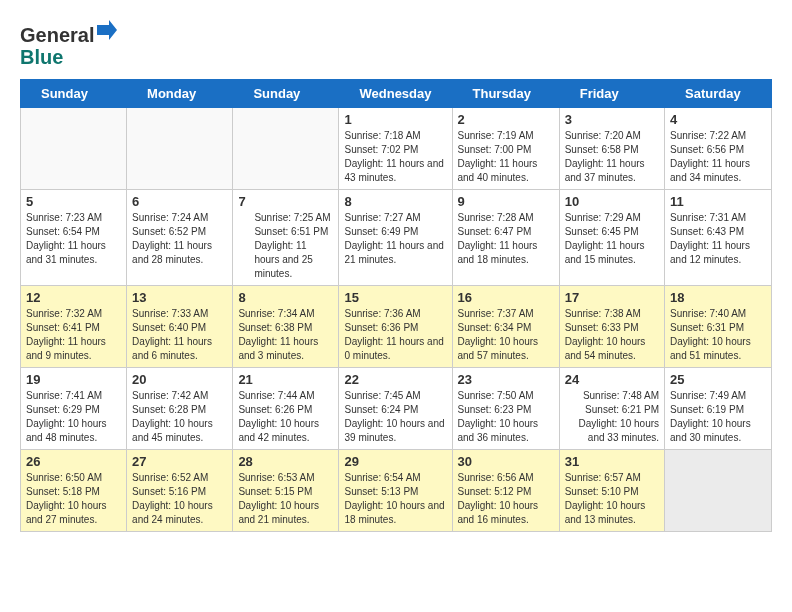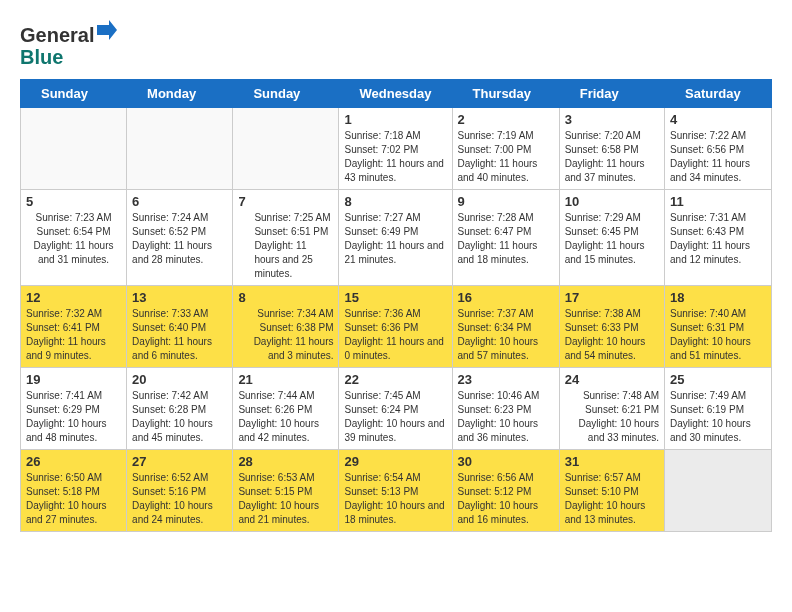--- a/index.html
+++ b/index.html
@@ -63,21 +63,21 @@
       font-weight: bold;
       margin-bottom: 2px;
       display: block;
     }
     .day-info {
       font-size: 10px;
       color: #333;
       line-height: 1.4;
     }
     .row-shade td {
-      background-color: #fde047;
+      background-color: #fef9c3;
     }
     .row-shade td.empty {
       background-color: #ebebeb;
     }
   </style>
 </head>
 <body>
 
 <div class="header">
   <div class="logo">
@@ -135,21 +135,21 @@
         <td>
           <span class="day-num">4</span>
           <div class="day-info" style="white-space: pre-line;">Sunrise: 7:22 AM
 Sunset: 6:56 PM
 Daylight: 11 hours and 34 minutes.</div>
         </td>
       </tr>
       <tr>
         <td>
           <span class="day-num">5</span>
-          <div class="day-info" style="white-space: pre-line; text-align: center;">Sunrise: 7:23 AM
+          <div class="day-info" style="white-space: pre-line;">Sunrise: 7:23 AM
 Sunset: 6:54 PM
 Daylight: 11 hours and 31 minutes.</div>
         </td>
         <td>
           <span class="day-num">6</span>
           <div class="day-info" style="white-space: pre-line;">Sunrise: 7:24 AM
 Sunset: 6:52 PM
 Daylight: 11 hours and 28 minutes.</div>
         </td>
         <td>
@@ -191,21 +191,21 @@
 Daylight: 11 hours and 9 minutes.</div>
         </td>
         <td>
           <span class="day-num">13</span>
           <div class="day-info" style="white-space: pre-line;">Sunrise: 7:33 AM
 Sunset: 6:40 PM
 Daylight: 11 hours and 6 minutes.</div>
         </td>
         <td>
           <span class="day-num">8</span>
-          <div class="day-info" style="white-space: pre-line; text-align: right;">Sunrise: 7:34 AM
+          <div class="day-info" style="white-space: pre-line;">Sunrise: 7:34 AM
 Sunset: 6:38 PM
 Daylight: 11 hours and 3 minutes.</div>
         </td>
         <td>
           <span class="day-num">15</span>
           <div class="day-info" style="white-space: pre-line;">Sunrise: 7:36 AM
 Sunset: 6:36 PM
 Daylight: 11 hours and 0 minutes.</div>
         </td>
         <td>
@@ -247,21 +247,21 @@
 Daylight: 10 hours and 42 minutes.</div>
         </td>
         <td>
           <span class="day-num">22</span>
           <div class="day-info" style="white-space: pre-line;">Sunrise: 7:45 AM
 Sunset: 6:24 PM
 Daylight: 10 hours and 39 minutes.</div>
         </td>
         <td>
           <span class="day-num">23</span>
-          <div class="day-info" style="white-space: pre-line;">Sunrise: 10:46 AM
+          <div class="day-info" style="white-space: pre-line;">Sunrise: 7:50 AM
 Sunset: 6:23 PM
 Daylight: 10 hours and 36 minutes.</div>
         </td>
         <td>
           <span class="day-num">24</span>
           <div class="day-info" style="white-space: pre-line; text-align: right;">Sunrise: 7:48 AM
 Sunset: 6:21 PM
 Daylight: 10 hours and 33 minutes.</div>
         </td>
         <td>

